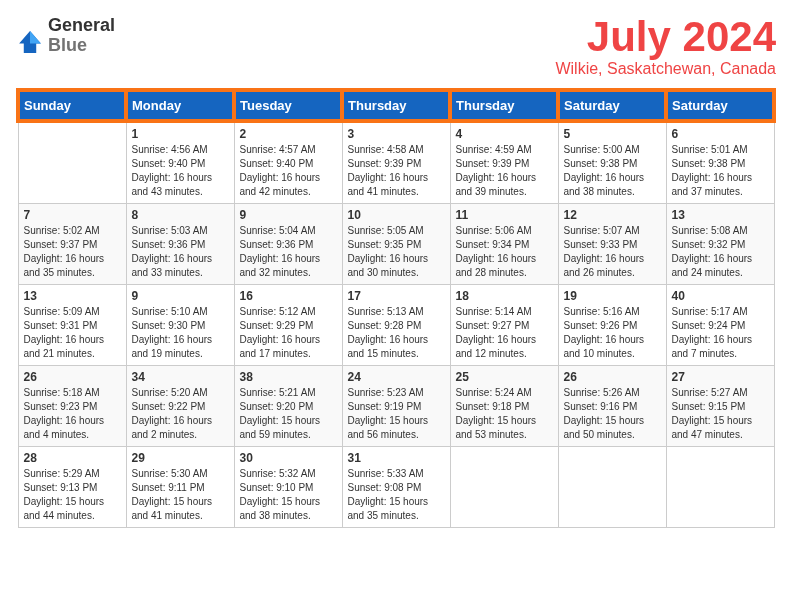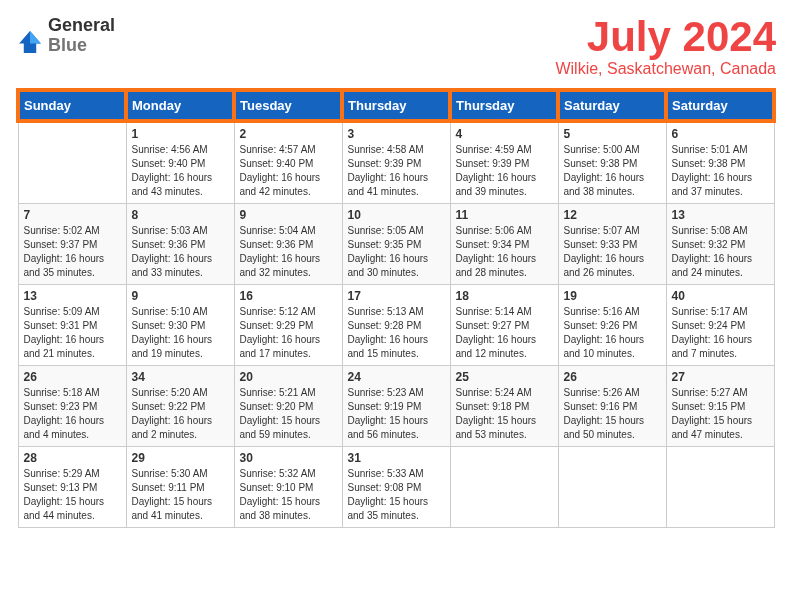--- a/index.html
+++ b/index.html
@@ -210,21 +210,21 @@
       <tr>
         <td>
           <div class="day-number">26</div>
           <div class="cell-content">Sunrise: 5:18 AM<br>Sunset: 9:23 PM<br>Daylight: 16 hours and 4 minutes.</div>
         </td>
         <td>
           <div class="day-number">34</div>
           <div class="cell-content">Sunrise: 5:20 AM<br>Sunset: 9:22 PM<br>Daylight: 16 hours and 2 minutes.</div>
         </td>
         <td>
-          <div class="day-number">20</div>
+          <div class="day-number">38</div>
           <div class="cell-content">Sunrise: 5:21 AM<br>Sunset: 9:20 PM<br>Daylight: 15 hours and 59 minutes.</div>
         </td>
         <td>
           <div class="day-number">24</div>
           <div class="cell-content">Sunrise: 5:23 AM<br>Sunset: 9:19 PM<br>Daylight: 15 hours and 56 minutes.</div>
         </td>
         <td>
           <div class="day-number">25</div>
           <div class="cell-content">Sunrise: 5:24 AM<br>Sunset: 9:18 PM<br>Daylight: 15 hours and 53 minutes.</div>
         </td>

